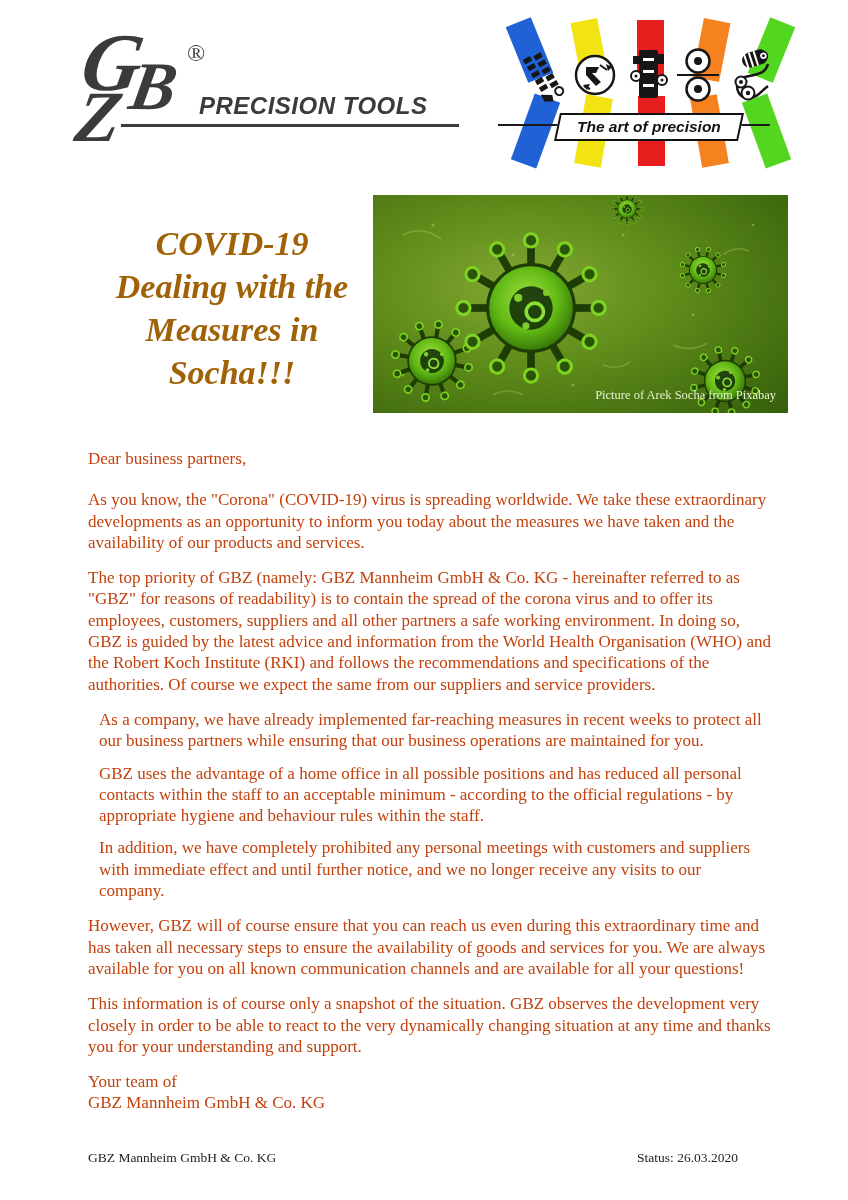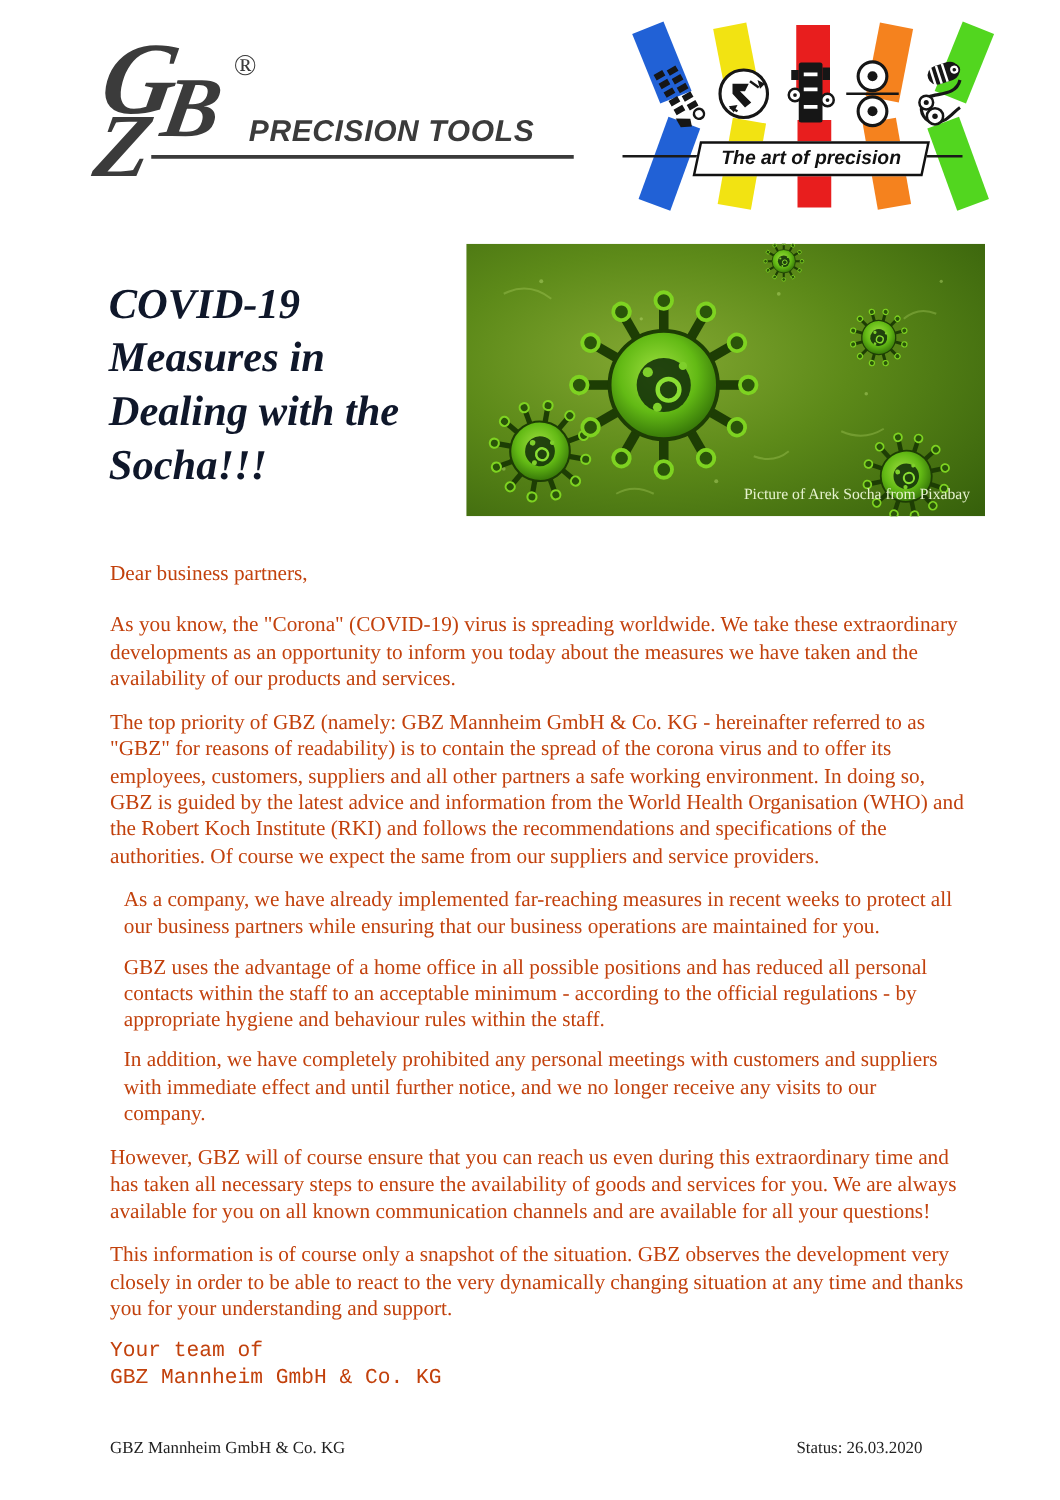--- a/index.html
+++ b/index.html
@@ -48,21 +48,21 @@
   .virus-caption{position:absolute;right:12px;bottom:10px;font-size:12.5px;color:#e6f2cf;
                  font-family:"Liberation Serif",serif;}
 
   
   .letter-body{position:absolute;left:88px;top:448px;width:686px;
                font-size:17px;line-height:21.3px;color:#c2410c;}
   .letter-body p{margin:0 0 14px;}
   .letter-body p.salutation{margin-bottom:20px;}
   .measures{margin:0 0 14px;}
   .measures p{margin:11px;}
-  .closing p{margin:0;font-family:Liberation Mono, monospace;}
+  .closing p{margin:0;}
 
   
   .page-footer{position:absolute;left:88px;top:1150px;width:650px;display:flex;
                justify-content:space-between;font-size:13.5px;color:#222;}
 </style>
 </head>
 <body>
 
 <div class="page">
 
@@ -142,24 +142,24 @@
         <circle cx="20" cy="47" r="2.2" fill="#161616"></circle>
       </svg>
 
       <div class="banner-line"></div>
       <div class="banner">
         <span class="banner-text">The art of precision</span>
       </div>
     </div>
   </div>
 
-  <h1 class="headline" style="color: #0f172a;">
+  <h1 class="headline" style="color: #a16207; text-align: center;">
     <span>COVID-19</span>
+    <span>Dealing with the</span>
     <span>Measures in</span>
-    <span>Dealing with the</span>
     <span>Socha!!!</span>
   </h1>
 
   <figure class="virus-figure">
     <svg viewBox="0 0 415 218" preserveAspectRatio="none">
       <defs>
         <radialGradient id="bgG" cx="36%" cy="42%" r="85%">
           <stop offset="0%" stop-color="#83a832"></stop>
           <stop offset="45%" stop-color="#5d8a19"></stop>
           <stop offset="100%" stop-color="#36600b"></stop>

